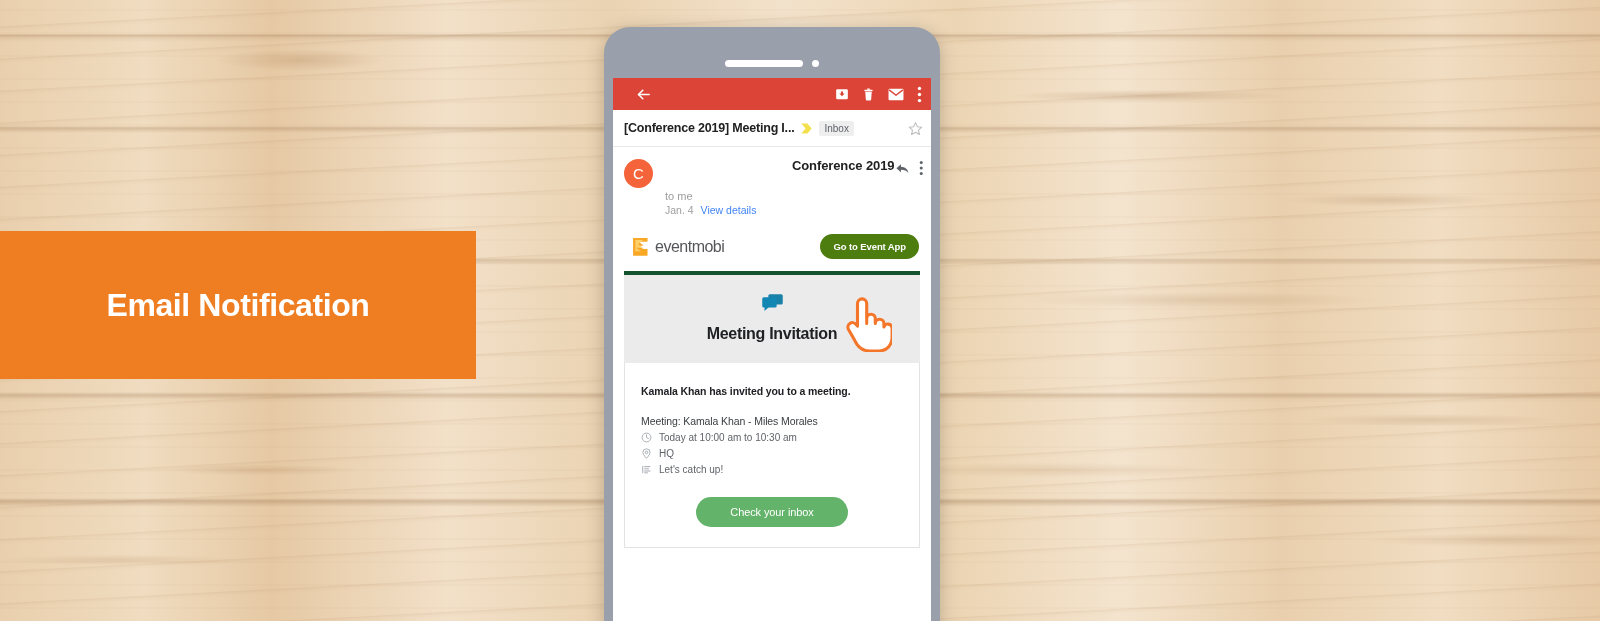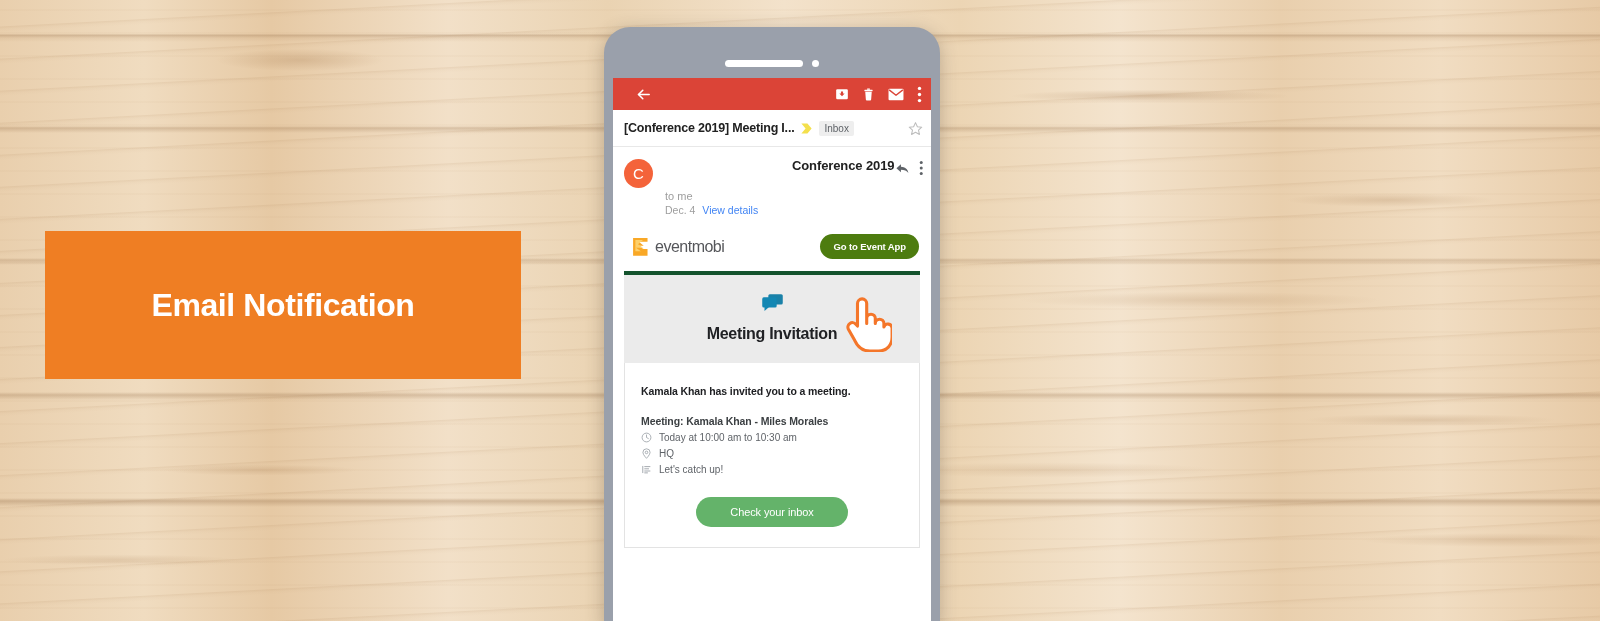--- a/index.html
+++ b/index.html
@@ -82,21 +82,20 @@
   #banner {
     position: absolute;
     left: 0;
     top: 231px;
     width: 476px;
     height: 148px;
     background: #ef7e23;
     display: flex;
     align-items: center;
     justify-content: center;
-    margin-left: 45px;
   }
   #banner-text {
     color: #ffffff;
     font-size: 32px;
     font-weight: bold;
     letter-spacing: -0.4px;
   }
 
   
   #phone {
@@ -291,21 +290,21 @@
   }
   #invite-lead {
     font-size: 10.5px;
     font-weight: bold;
     color: #202124;
     text-align: left;
     letter-spacing: -0.1px;
   }
   #meeting-title {
     font-size: 10.5px;
-    font-weight: bold;
+    font-weight: normal;
     color: #3c4043;
     margin-top: 18px;
     letter-spacing: -0.1px;
   }
   .detail-line {
     display: flex;
     align-items: center;
     gap: 7px;
     margin-top: 5px;
     font-size: 10px;
@@ -399,21 +398,21 @@
         <polygon points="12,2.6 15,9.1 22,9.9 16.8,14.6 18.3,21.5 12,18 5.7,21.5 7.2,14.6 2,9.9 9,9.1"></polygon>
       </svg>
     </div>
 
     <div id="sender-row">
       <div id="avatar">C</div>
       <div id="sender-info">
         <div id="sender-name">Conference 2019</div>
         <div id="sender-to">to me</div>
         <div id="sender-meta">
-          <span>Dec. 4</span>
+          <span>Jan. 4</span>
           <span id="view-details">View details</span>
         </div>
       </div>
       <div id="sender-actions">
         <svg width="15" height="15" viewBox="0 0 24 24" fill="#5f6368">
           <path d="M9.5 5.2 L9.5 9.2 C16 9.6 20.4 12.6 21.4 19 C18.7 15.4 15 13.9 9.5 13.9 L9.5 18 L2.3 11.6 Z"></path>
         </svg>
         <svg width="4.5" height="16" viewBox="0 0 5 17" fill="#5f6368">
           <circle cx="2.5" cy="2.4" r="1.7"></circle>
           <circle cx="2.5" cy="8.5" r="1.7"></circle>

